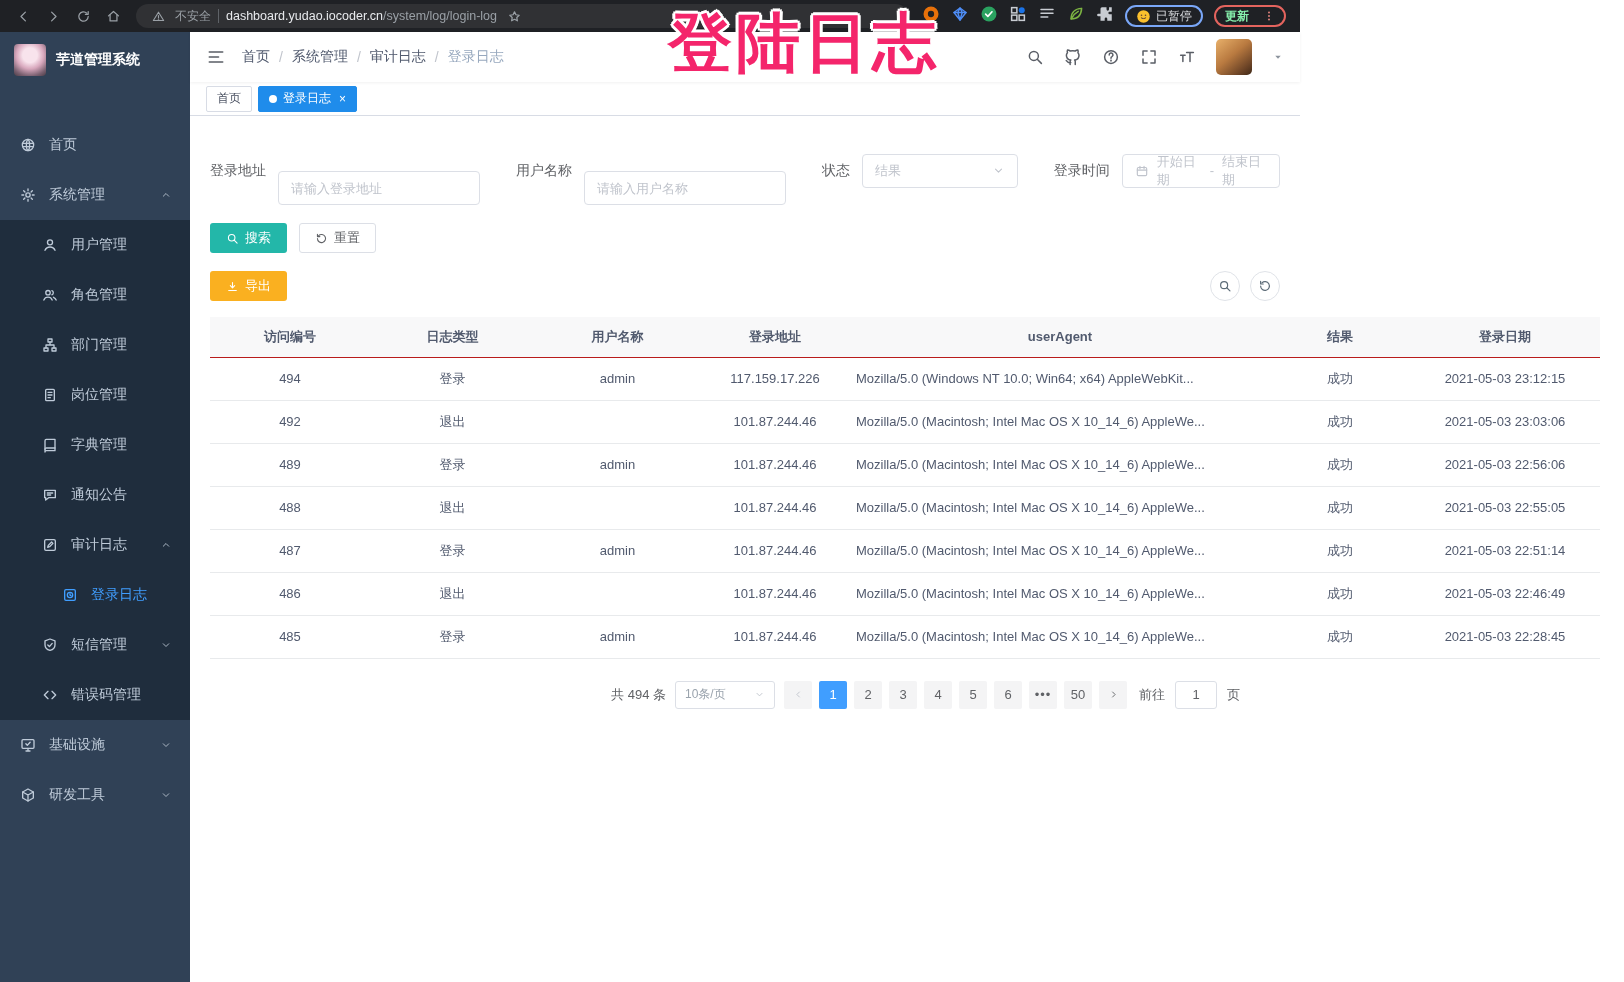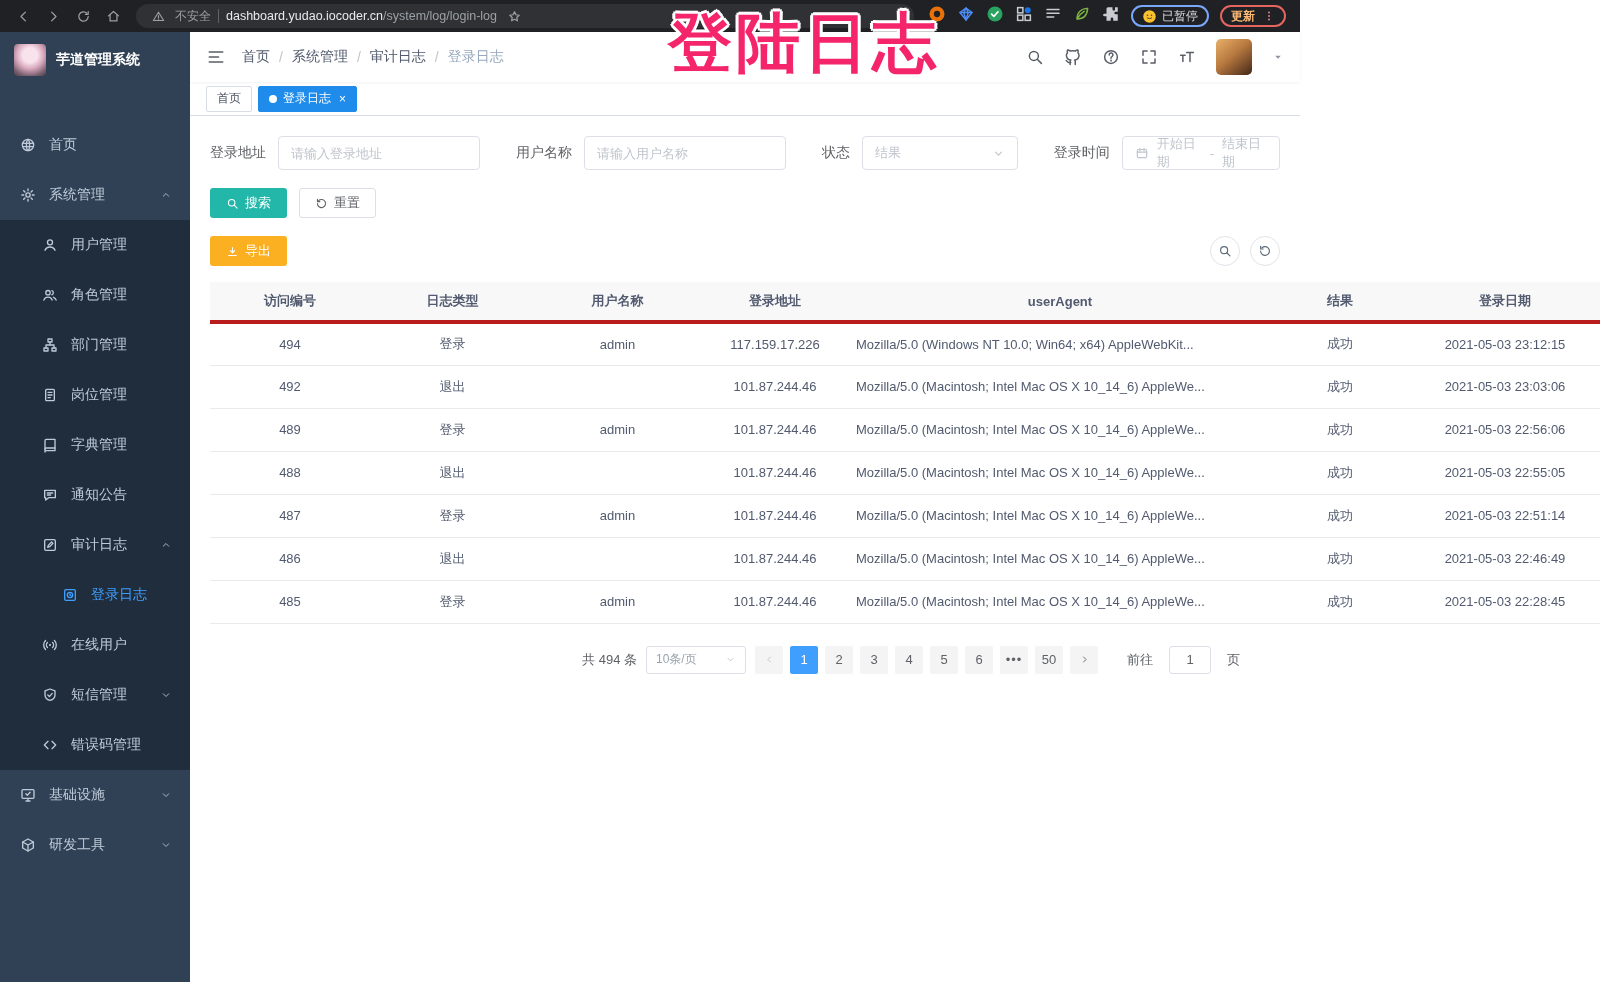--- a/index.html
+++ b/index.html
@@ -23,21 +23,21 @@
   .url-host { color:#e8eaed; }
   .url-path { color:#9aa0a6; }
   .url-star { margin-left:auto; }
   .ext { display:flex; align-items:flex-start; gap:11px; padding:0 6px; flex:none; }
   .eic { width:18px; height:18px; position:relative; color:#c8ccd2; }
   .eic svg { width:18px; height:18px; }
   .pill { height:22px; border-radius:11px; display:flex; align-items:center; gap:5px;
     padding:0 9px; font-size:12px; flex:none; }
   .pill-paused { border:2px solid #7aa7f8; color:#dadce0; }
   .pill-paused .eic { width:15px; height:15px; } .pill-paused .eic svg { width:15px; height:15px; }
-  .pill-update { border:2px solid #e4645e; color:#fdba74; font-weight:bold; gap:8px; }
+  .pill-update { border:2px solid #e4645e; color:#86efac; font-weight:bold; gap:14px; }
   .pill-update .eic { width:12px; height:12px; color:#f28b82; } .pill-update .eic svg { width:12px; height:12px; }
 
   
   .overlay-title { position:absolute; left:668px; top:0px; z-index:50; font-size:64px;
     font-weight:900; letter-spacing:4px; color:#f4256b; pointer-events:none;
     text-shadow:-3px 0 #fff,3px 0 #fff,0 -3px #fff,0 3px #fff,-2px -2px #fff,2px 2px #fff,-2px 2px #fff,2px -2px #fff; }
 
   
   .page { display:flex; height:950px; }
   .sidebar { width:190px; flex:none; background:#304156; color:#bfcbd9; overflow:hidden; }
@@ -76,21 +76,21 @@
     border:1px solid #d8dce5; border-radius:2px; font-size:12px; color:#495060; background:#fff; cursor:pointer; }
   .tag.active { background:#1f8ceb; border-color:#1f8ceb; color:#fff; }
   .tag .dot { width:8px; height:8px; border-radius:50%; background:#fff; }
   .tag .x { font-size:12px; margin-left:2px; }
 
   
   .content { flex:1; padding:20px; position:relative; }
   .filter-row { display:flex; align-items:center; font-size:14px; color:#606266; }
   .flabel { margin-right:12px; white-space:nowrap; }
   .tinput { height:34px; border:1px solid #dcdfe6; border-radius:4px; padding:0 12px;
-    font-size:13px; color:#606266; outline:none; }
+    font-size:13px; color:#606266; outline:none;margin-top:35px; }
   .tinput::placeholder { color:#c0c4cc; }
   .w-addr { width:243px; } .w-user { width:235px; }
   .gap30 { margin-left:36px; }
   .fake-inp { height:34px; border:1px solid #dcdfe6; border-radius:4px; background:#fff;
     display:flex; align-items:center; padding:0 12px; color:#c0c4cc; font-size:13px; gap:8px; }
   .sel { width:218px; justify-content:space-between; }
   .sel .cicon { width:13px; height:13px; color:#c0c4cc; } .sel .cicon svg { width:13px; height:13px; }
   .daterange { width:222px; }
   .daterange .cicon { width:14px; height:14px; color:#c0c4cc; } .daterange .cicon svg { width:14px; height:14px; }
 
@@ -107,36 +107,36 @@
   .circ svg { width:14px; height:14px; }
   .circ.first { margin-left:auto; } .circ + .circ { margin-left:10px; }
 
   table.log { margin-top:16px; width:100%; border-collapse:collapse; table-layout:fixed;
     font-size:13px; color:#515a6e; }
   table.log th { background:#f8f8f9; height:40px; font-weight:bold; font-size:13px;
     color:#515a6e; text-align:center; }
   table.log td { height:43px; text-align:center; border-bottom:1px solid #e8eaec;
     white-space:nowrap; overflow:hidden; }
   table.log td.ua { text-align:left; padding-left:6px; }
-  table.log tbody tr:first-child td { border-top:4px solid #b91c1c; }
+  table.log tbody tr:first-child td { border-top:1px solid #b91c1c; }
 
   .pagination { margin-top:22px; display:flex; align-items:center; justify-content:flex-end;
     gap:9px; padding-right:40px; font-size:13px; color:#606266; }
   .psize { width:100px; height:28px; border:1px solid #dcdfe6; border-radius:3px;
     display:flex; align-items:center; justify-content:space-between; padding:0 9px;
     color:#9aa3ad; font-size:12px; background:#fff; }
   .psize .cicon { width:11px; height:11px; color:#c0c4cc; } .psize .cicon svg { width:11px; height:11px; }
   .pager { display:flex; align-items:center; gap:7px; }
   .pbtn { min-width:28px; height:28px; background:#f4f4f5; color:#606266; border-radius:2px;
     display:flex; align-items:center; justify-content:center; padding:0 4px; cursor:pointer; }
   .pbtn.active { background:#409eff; color:#fff; }
   .pbtn.arrow svg { width:11px; height:11px; }
   .pbtn.prev { color:#c0c4cc; }
   .pbtn.dots { letter-spacing:1px; color:#606266; background:#f4f4f5; }
-  .goto { display:flex; align-items:center; gap:16px; margin-left:20px;justify-content:flex-end; }
+  .goto { display:flex; align-items:center; gap:10px; margin-left:3px;justify-content:flex-end; }
   .goto input { width:42px; height:28px; border:1px solid #dcdfe6; border-radius:3px;
     text-align:center; font-size:13px; color:#606266; outline:none; }
 </style>
 </head>
 <body>
 
 <div class="screen">
 
   <div class="browser-bar">
     <span class="bic">
@@ -353,29 +353,20 @@
                 <rect x="4" y="4" width="16" height="16" rx="2"></rect>
                 <circle cx="12" cy="12" r="4"></circle>
                 <path d="M12 10v2.2l1.6 1"></path>
               </svg>
             </span>
             <span class="lbl">登录日志</span>
           </div>
           <div class="mi lv2">
             <span class="ic">
               <svg viewBox="0 0 24 24" fill="none" stroke="currentColor" stroke-width="2" stroke-linecap="round" stroke-linejoin="round">
-                <circle cx="12" cy="12" r="1.6" fill="currentColor" stroke="none"></circle>
-                <path d="M8.2 15.8a5.4 5.4 0 0 1 0-7.6M15.8 8.2a5.4 5.4 0 0 1 0 7.6M5.3 18.7a9.5 9.5 0 0 1 0-13.4M18.7 5.3a9.5 9.5 0 0 1 0 13.4"></path>
-              </svg>
-            </span>
-            <span class="lbl">在线用户</span>
-          </div>
-          <div class="mi lv2">
-            <span class="ic">
-              <svg viewBox="0 0 24 24" fill="none" stroke="currentColor" stroke-width="2" stroke-linecap="round" stroke-linejoin="round">
                 <path d="M12 3l7.5 2.8v5.7c0 4.6-3.2 7.4-7.5 8.5-4.3-1.1-7.5-3.9-7.5-8.5V5.8z"></path>
                 <path d="M8.7 12l2.4 2.4 4.2-4.8"></path>
               </svg>
             </span>
             <span class="lbl">短信管理</span>
             <span class="chev">
               <svg viewBox="0 0 24 24" fill="none" stroke="currentColor" stroke-width="2" stroke-linecap="round" stroke-linejoin="round">
                 <path d="M6.5 9.5l5.5 5.5 5.5-5.5"></path>
               </svg>
             </span>

